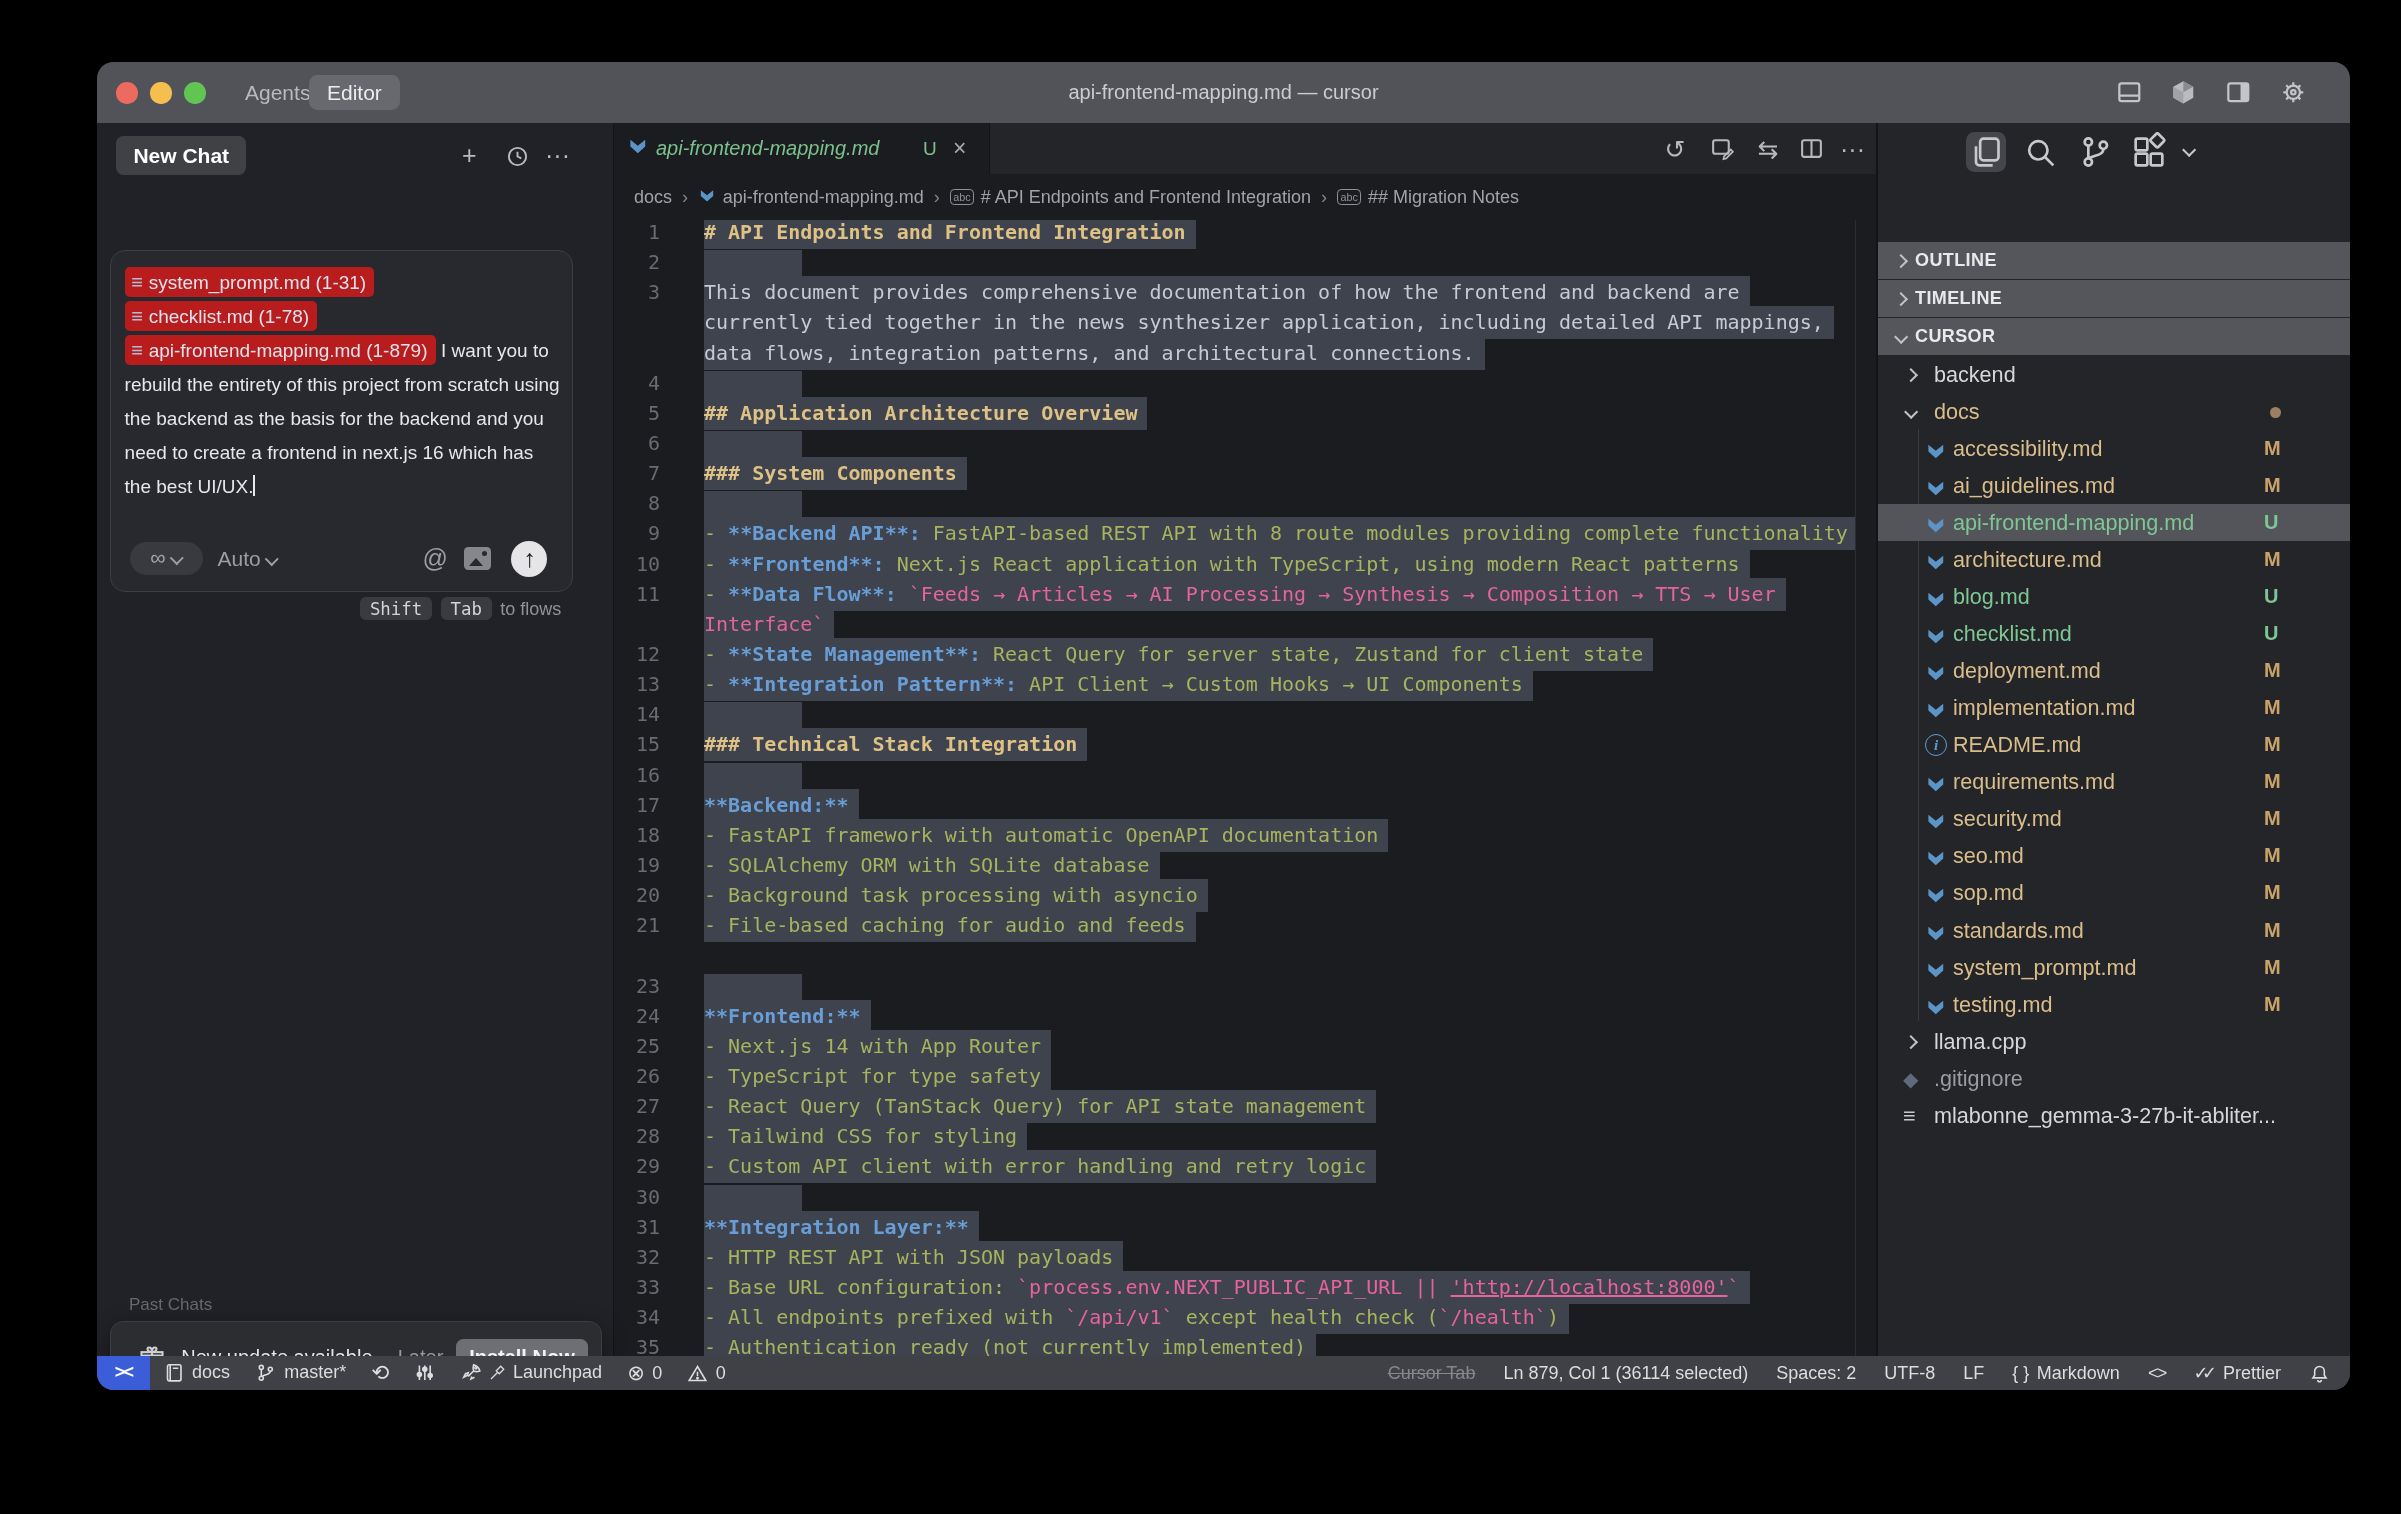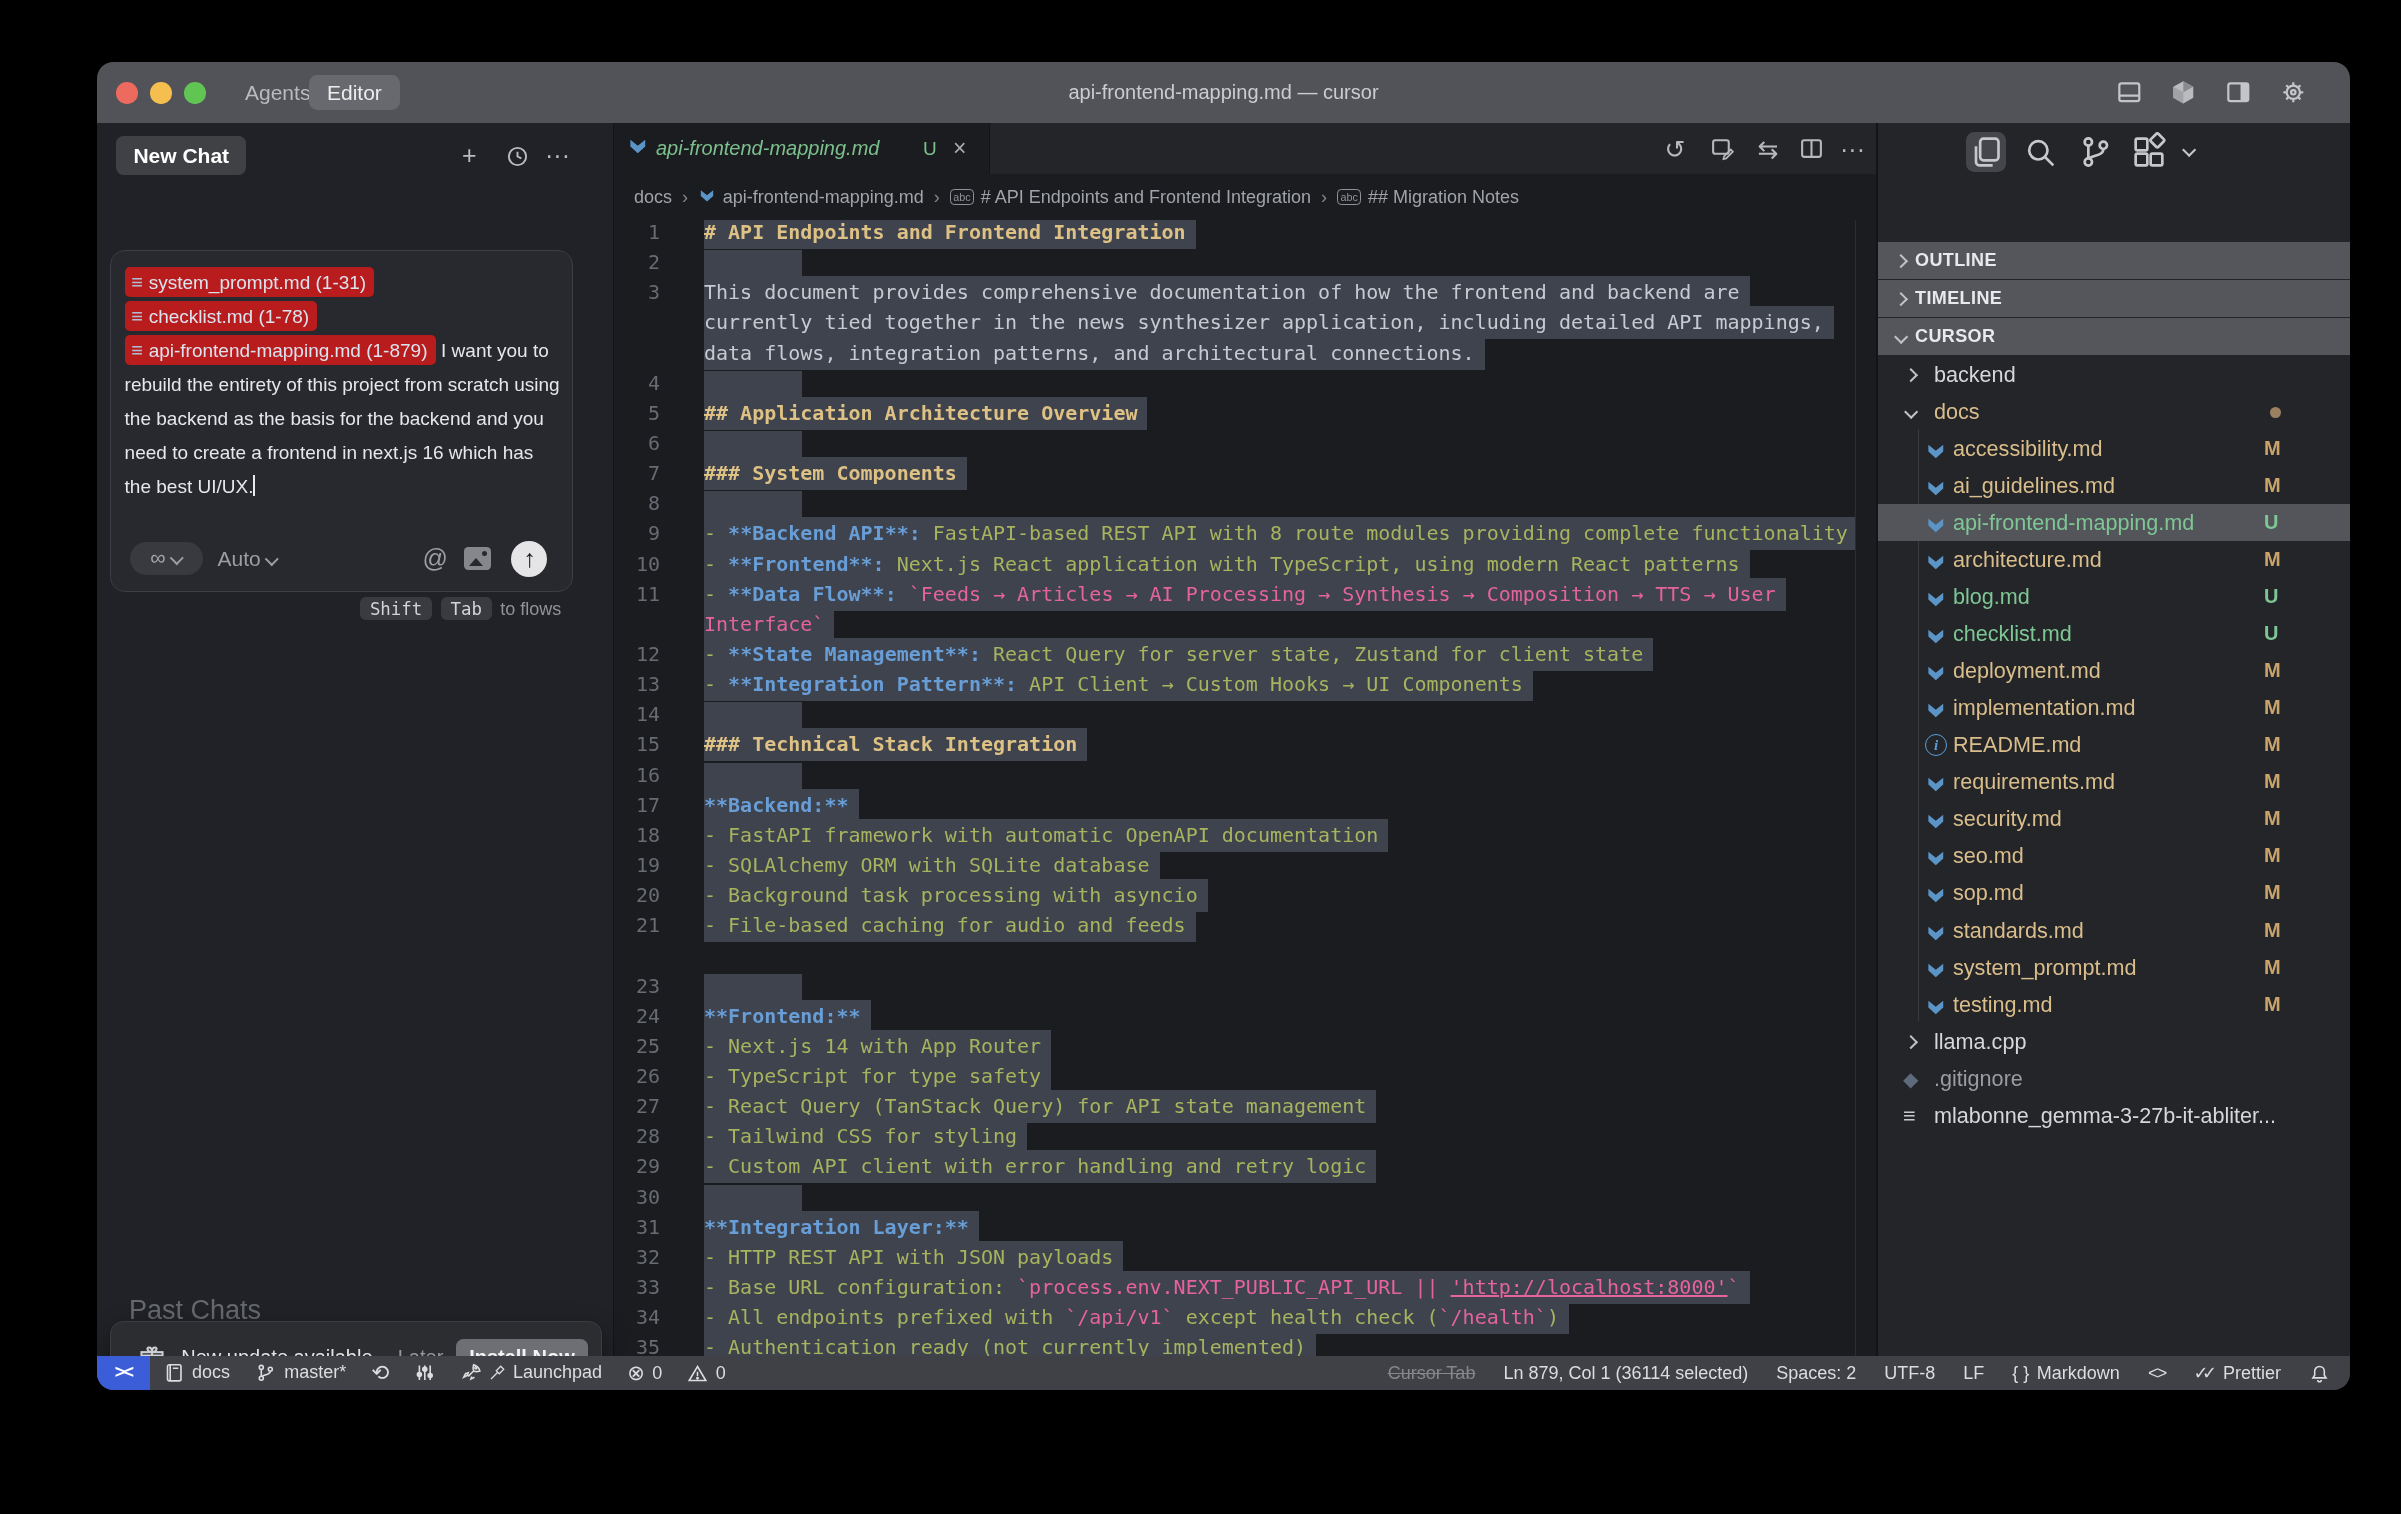--- a/index.html
+++ b/index.html
@@ -43,21 +43,21 @@
   #at-icon{position:absolute;right:111px;top:3.3px;font-size:25px;color:#9b9ea3;}
   #img-icon{position:absolute;right:68px;top:6.6px;width:26.6px;height:22.4px;background:#85878c;border-radius:4.2px;}
   #img-icon:after{content:"";position:absolute;left:4.2px;bottom:3.3px;border-left:7.5px solid transparent;
     border-right:7.5px solid transparent;border-bottom:8.3px solid #28292e;}
   #img-icon:before{content:"";position:absolute;right:4.2px;top:4.2px;width:5px;height:5px;border-radius:50%;background:#28292e;}
   #send-btn{position:absolute;right:11.6px;top:0;width:36px;height:36px;border-radius:50%;background:#e5e5e7;
     color:#1b1c20;font-size:25px;font-weight:bold;text-align:center;line-height:34px;}
   #hint-row{position:absolute;left:13.3px;top:474px;width:451px;text-align:right;font-size:18px;color:#8f9297;}
   .kbd{display:inline-block;background:#3a3b40;border-radius:5.8px;padding:1.7px 10px;margin-right:8.3px;
     font-family:"DejaVu Sans Mono",monospace;font-size:17.4px;color:#d2d4d7;}
-  #past-chats{position:absolute;left:32px;top:1172px;font-size:27px;color:#66696e;}
+  #past-chats{position:absolute;left:32px;top:1172px;font-size:17px;color:#66696e;}
   #toast{position:absolute;left:13.3px;top:1198px;width:492px;height:73px;background:#2c2d31;border:0.8px solid #3c3d42;
     border-radius:13.3px;box-shadow:0 8.3px 25px rgba(0,0,0,.45);z-index:5;box-sizing:border-box;}
   #toast-text{position:absolute;left:70px;top:0;height:71px;line-height:71px;font-size:20px;color:#e4e5e8;}
   #toast-later{position:absolute;right:158px;top:0;height:71px;line-height:71px;font-size:20px;color:#95989d;}
   #toast-install{position:absolute;right:13.3px;top:17.4px;height:37px;line-height:37px;padding:0 13.3px;background:#6e6f74;
     border-radius:7.5px;font-size:20px;font-weight:bold;color:#f4f4f5;}
   .gift{position:absolute;left:26.6px;top:21.6px;width:28px;height:28px;color:#cfd1d4;}
   
   #tabstrip{position:absolute;left:0;top:0;width:100%;height:51px;background:#242529;}
   #tab{position:absolute;left:0;top:0;width:375px;height:51px;background:#1b1c20;border-right:0.8px solid #131417;}

